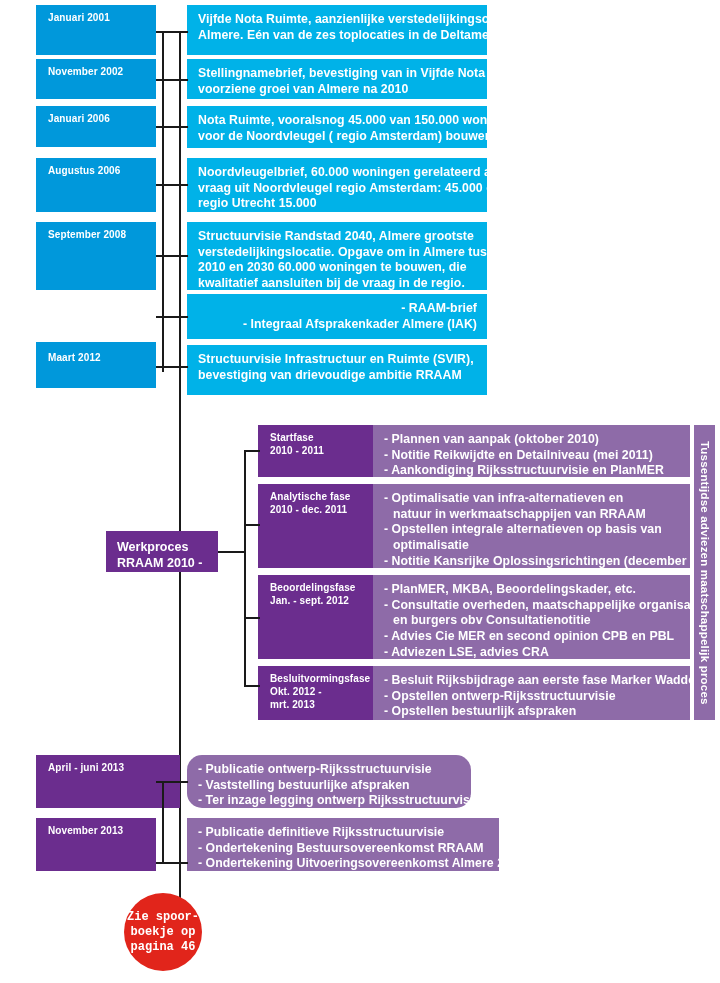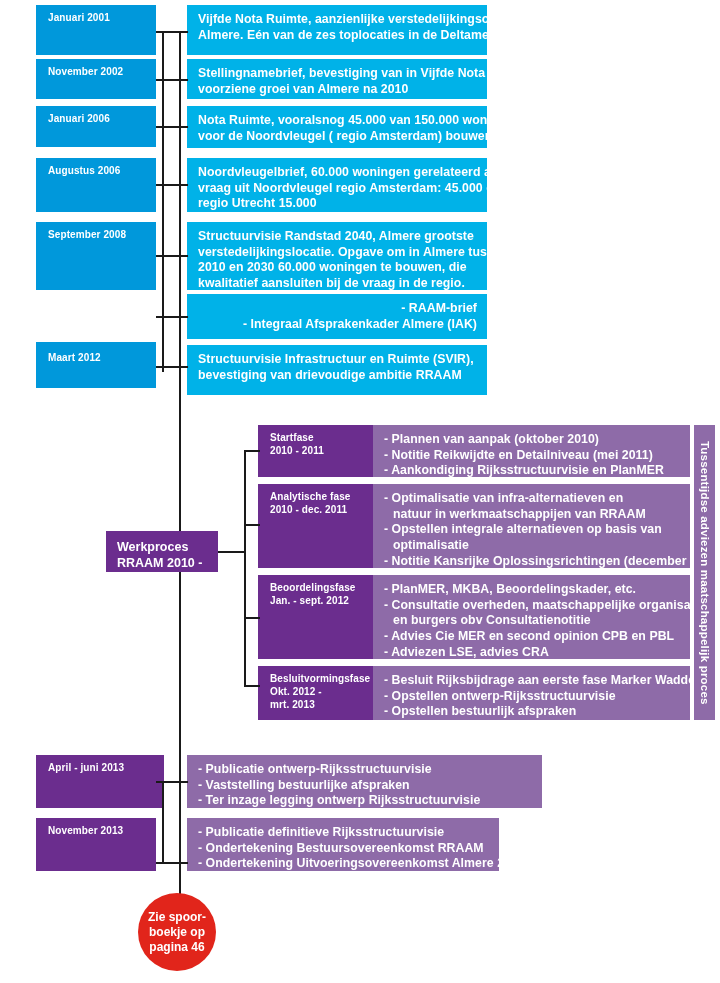--- a/index.html
+++ b/index.html
@@ -244,42 +244,42 @@
     <span class="ln">- Besluit Rijksbijdrage aan eerste fase Marker Wadden</span>
     <span class="ln">- Opstellen ontwerp-Rijksstructuurvisie</span>
     <span class="ln">- Opstellen bestuurlijk afspraken</span>
   </div>
   <div class="hline" style="left:244px; top:685px; width:16px;"></div>
 
   <div id="sidebar" style="left:694px; top:425px; width:21px; height:295px;">
     <span class="vtext">Tussentijdse adviezen maatschappelijk proces</span>
   </div>
 
-  <div class="box label-box purple-label" style="left:36px; top:755px; width:128px; height:53px;">
+  <div class="box label-box purple-label" style="left:36px; top:755px; width:144px; height:53px;">
     <span class="ln">April - juni 2013</span>
   </div>
-  <div class="box content-box purple-content" style="left:187px; top:755px; width:355px; height:53px;">
+  <div class="box content-box purple-content" style="left:187px; top:755px; width:284px; height:53px;border-radius:15px;">
     <span class="ln">- Publicatie ontwerp-Rijksstructuurvisie</span>
     <span class="ln">- Vaststelling bestuurlijke afspraken</span>
     <span class="ln">- Ter inzage legging ontwerp Rijksstructuurvisie</span>
   </div>
   <div class="hline" style="left:156px; top:781px; width:32px;"></div>
   <div class="vline" style="left:162px; top:781px; height:82px;"></div>
 
   <div class="box label-box purple-label" style="left:36px; top:818px; width:120px; height:53px;">
     <span class="ln">November 2013</span>
   </div>
   <div class="box content-box purple-content" style="left:187px; top:818px; width:312px; height:53px;">
     <span class="ln">- Publicatie definitieve Rijksstructuurvisie</span>
     <span class="ln">- Ondertekening Bestuursovereenkomst RRAAM</span>
     <span class="ln">- Ondertekening Uitvoeringsovereenkomst Almere 2.0</span>
   </div>
   <div class="hline" style="left:156px; top:862px; width:32px;"></div>
 
-  <div id="circle" style="left:138px; top:893px; width:78px; height:78px;">
+  <div id="circle" style="left:124px; top:893px; width:78px; height:78px;font-family:Liberation Mono, monospace;">
     <div>
       <span class="ln">Zie spoor-</span>
       <span class="ln">boekje op</span>
       <span class="ln">pagina 46</span>
     </div>
   </div>
 
 </div>
 
 </body></html>

